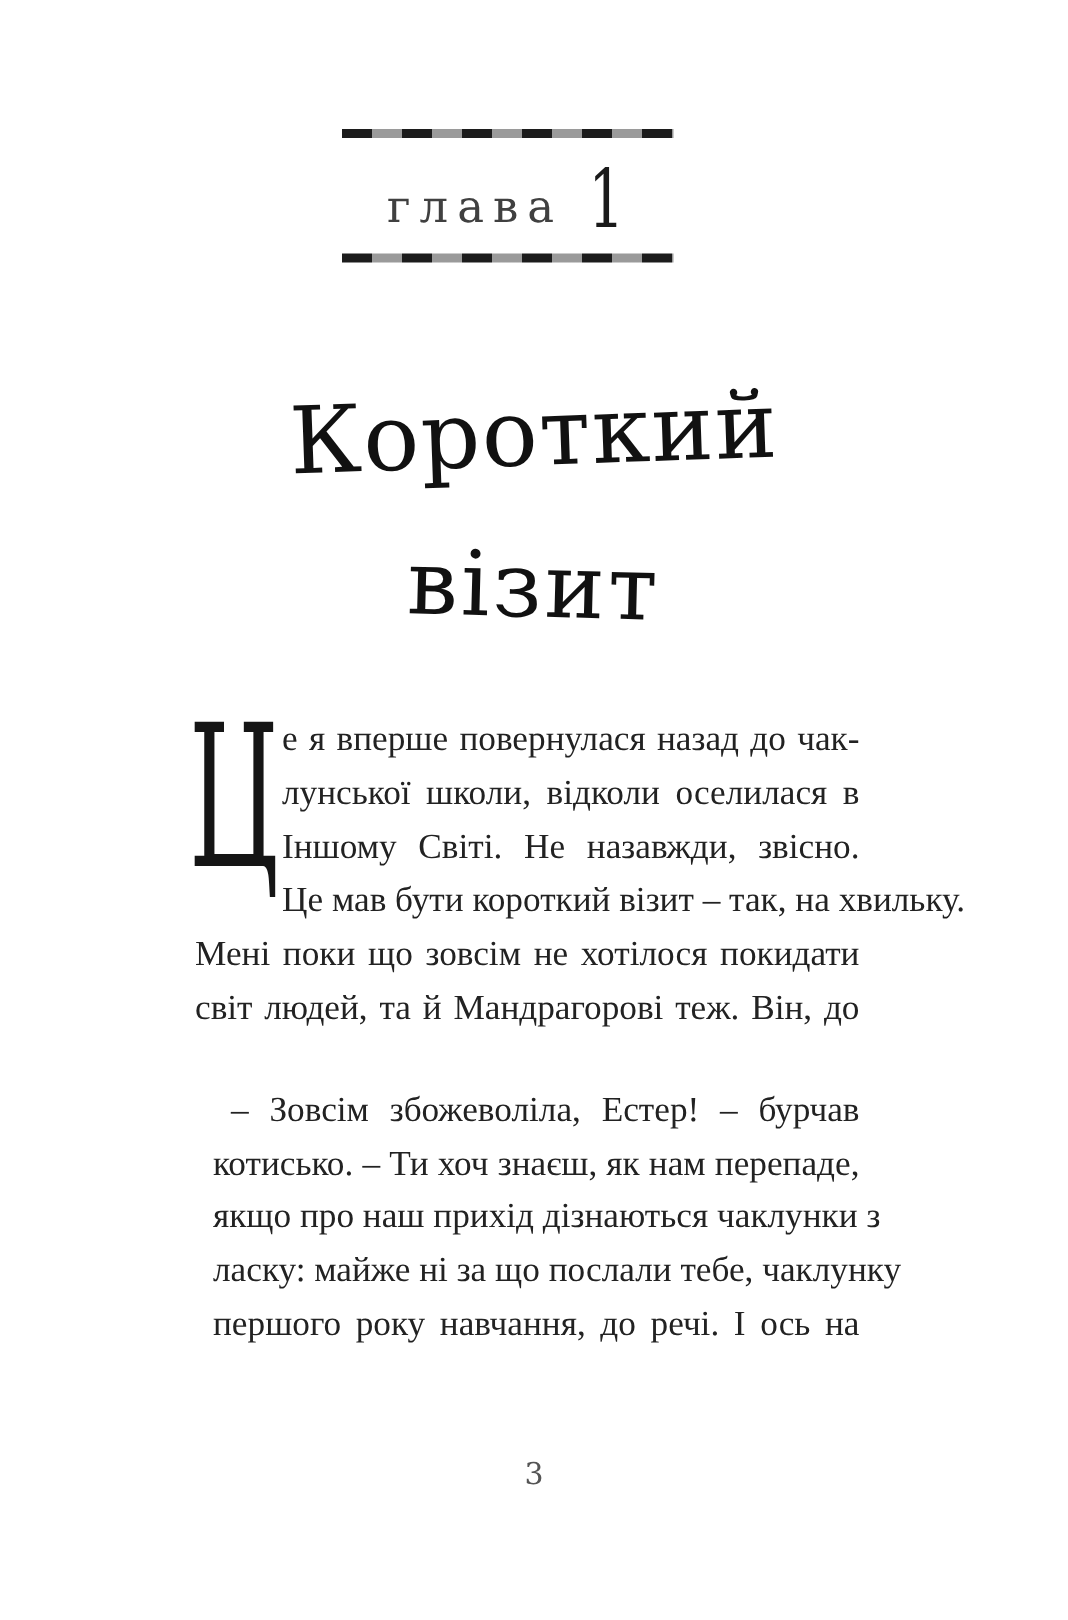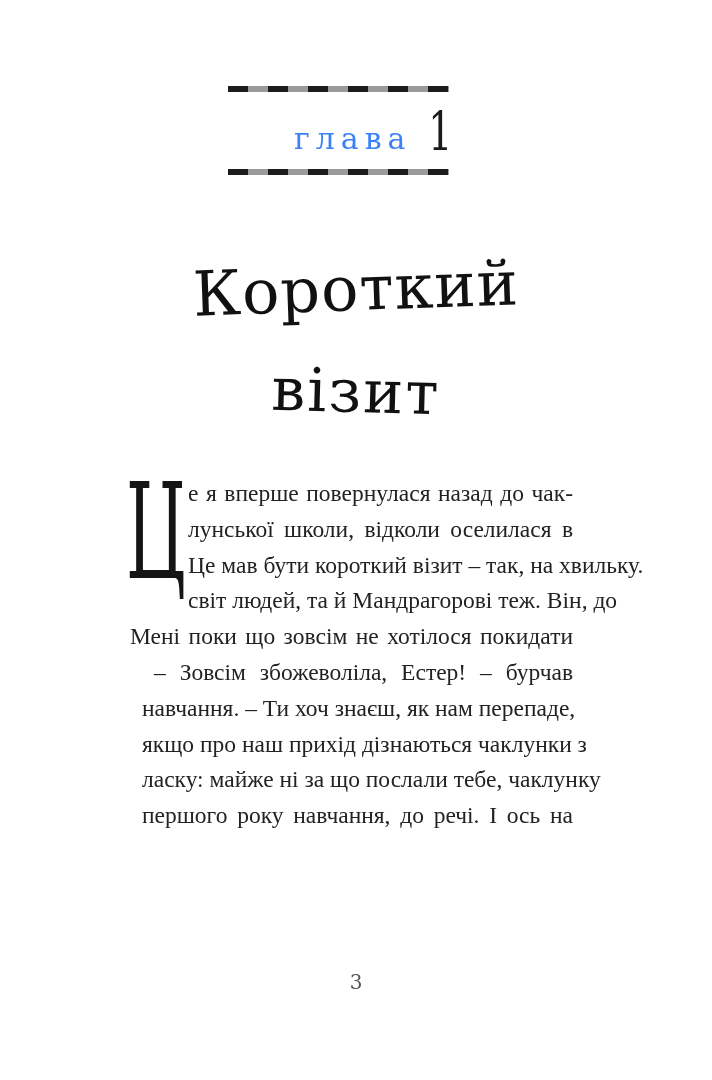--- a/index.html
+++ b/index.html
@@ -12,21 +12,21 @@
     background: repeating-linear-gradient(90deg, #1c1c1c 0px, #1c1c1c 20px, #9a9a9a 20px, #9a9a9a 40px);
   }
   #dash-top { top: 86px; }
   #dash-bottom { top: 169px; }
   .chapter-label {
     position: absolute; left: 258px; top: 108px; width: 200px; height: 50px;
     display: flex; align-items: center;
   }
   .chapter-word {
     font-family: "DejaVu Serif", serif; font-size: 30px; letter-spacing: 6px;
-    color: #3b82f6; margin-top: 10px; margin-left: 36px;
+    color: #404040; margin-top: 10px;
   }
   .chapter-num {
     font-family: "DejaVu Serif", serif; font-size: 54px; color: #1a1a1a;
     margin-left: 12px; line-height: 1; transform: scaleX(0.7);
   }
   .chapter-title {
     position: absolute; left: 0; width: 712px; text-align: center;
     font-family: "DejaVu Serif", serif; color: #111;
   }
   #title-line1 {
@@ -42,21 +42,21 @@
     font-size: 23.5px; line-height: 35.8px; text-align: justify;
     font-family: "Liberation Serif", serif; color: #222;
   }
   .dropcap {
     float: left; font-family: "DejaVu Serif", serif; font-size: 132px;
     line-height: 104px; height: 104px; margin: 4px 10px 0 -4px;
     transform: scaleX(0.52); transform-origin: left top; width: 52px;
     color: #151515;
   }
   .para { margin: 0; }
-  .para.indent { text-indent: 12px; }
+  .para.indent { text-indent: 12px; margin-top: 32px; }
   .line { display: block; text-align: justify; text-align-last: justify; white-space: nowrap; font-family: Liberation Serif, serif; }
   .line.last { text-align-last: left; }
   .page-number {
     position: absolute; left: 0; width: 712px; top: 970px; text-align: center;
     font-family: "DejaVu Serif", serif; font-size: 20px; color: #555;
   }
 </style>
 </head>
 <body>
 
@@ -68,26 +68,27 @@
 <div class="dash-line" id="dash-bottom"></div>
 
 <div class="chapter-title" id="title-line1">Короткий</div>
 <div class="chapter-title" id="title-line2">візит</div>
 
 <div class="body-text">
   <span class="dropcap">Ц</span>
   <p class="para">
     <span class="line">е я вперше повернулася назад до чак-</span>
     <span class="line">лунської школи, відколи оселилася в</span>
+    <span class="line">Іншому Світі. Не назавжди, звісно.</span>
     <span class="line">Це мав бути короткий візит – так, на хвильку.</span>
+    <span class="line">Мені поки що зовсім не хотілося покидати</span>
     <span class="line">світ людей, та й Мандрагорові теж. Він, до</span>
-    <span class="line">Мені поки що зовсім не хотілося покидати</span>
   </p>
   <p class="para indent">
     <span class="line" style="padding-left:12px">– Зовсім збожеволіла, Естер! – бурчав</span>
-    <span class="line">навчання. – Ти хоч знаєш, як нам перепаде,</span>
+    <span class="line">котисько. – Ти хоч знаєш, як нам перепаде,</span>
     <span class="line">якщо про наш прихід дізнаються чаклунки з</span>
     <span class="line">ласку: майже ні за що послали тебе, чаклунку</span>
     <span class="line">першого року навчання, до речі. І ось на</span>
   </p>
 </div>
 
 <div class="page-number">3</div>
 
 </body></html>

